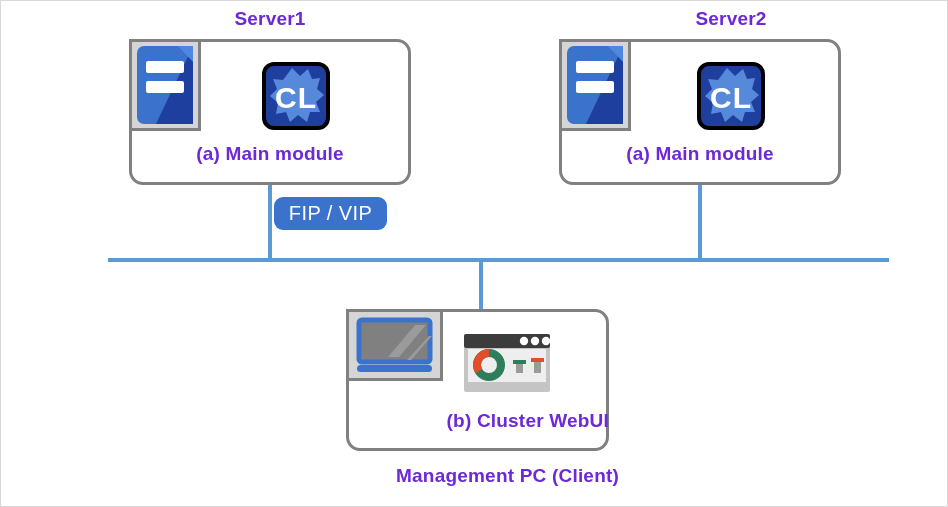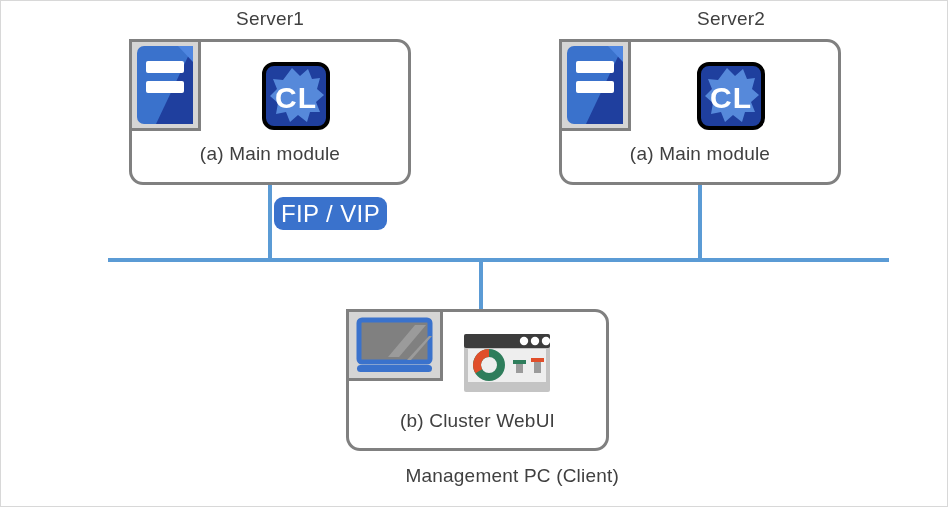--- a/index.html
+++ b/index.html
@@ -15,25 +15,26 @@
     background: #ffffff;
     border: 1px solid #d8d8d8;
     box-sizing: border-box;
     font-family: "Liberation Sans", sans-serif;
     overflow: hidden;
   }
 
   
   .label {
     position: absolute;
-    color: #404040;
+    color: #6d28d9;
     font-size: 19px;
     line-height: 1;
     white-space: nowrap;
     letter-spacing: 0.2px;
+    font-weight: bold;
   }
   .caption-title {
     text-align: center;
     font-size: 19px;
   }
 
   
   .node-box {
     position: absolute;
     border: 3px solid #808080;
@@ -53,21 +54,21 @@
     background: #5b9bd5;
     width: 4px;
   }
 
   
   .badge {
     position: absolute;
     background: #3a72cc;
     border-radius: 9px;
     color: #ffffff;
-    font-size: 24px;
+    font-size: 20px;
     display: flex;
     align-items: center;
     justify-content: center;
     letter-spacing: 0.4px;
     box-sizing: border-box;
   }
 
   
   .icon-plate {
     position: absolute;
@@ -169,17 +170,17 @@
       <path d="M27 21 A12 12 0 0 0 16.8 39.2" fill="none" stroke="#e04e2a" stroke-width="8"></path>
       <circle cx="27" cy="33" r="5" fill="#eeeeee"></circle>
 
       <rect x="51" y="28" width="13" height="4" fill="#2e7d5b"></rect>
       <rect x="54" y="32" width="7" height="9" fill="#9b9b9b"></rect>
       <rect x="69" y="26" width="13" height="4" fill="#e04e2a"></rect>
       <rect x="72" y="30" width="7" height="11" fill="#9b9b9b"></rect>
     </svg>
   </div>
 
-  <div class="label" style="left:345px; top:410px; width:263px; text-align:center;">(b) Cluster WebUI</div>
+  <div class="label" style="left:345px; top:410px; width:263px; text-align:right;">(b) Cluster WebUI</div>
 
   <div class="label caption-title" style="left:355px; top:465px; width:263px;text-align:right;">Management PC (Client)</div>
 
 </div>
 
 </body></html>

